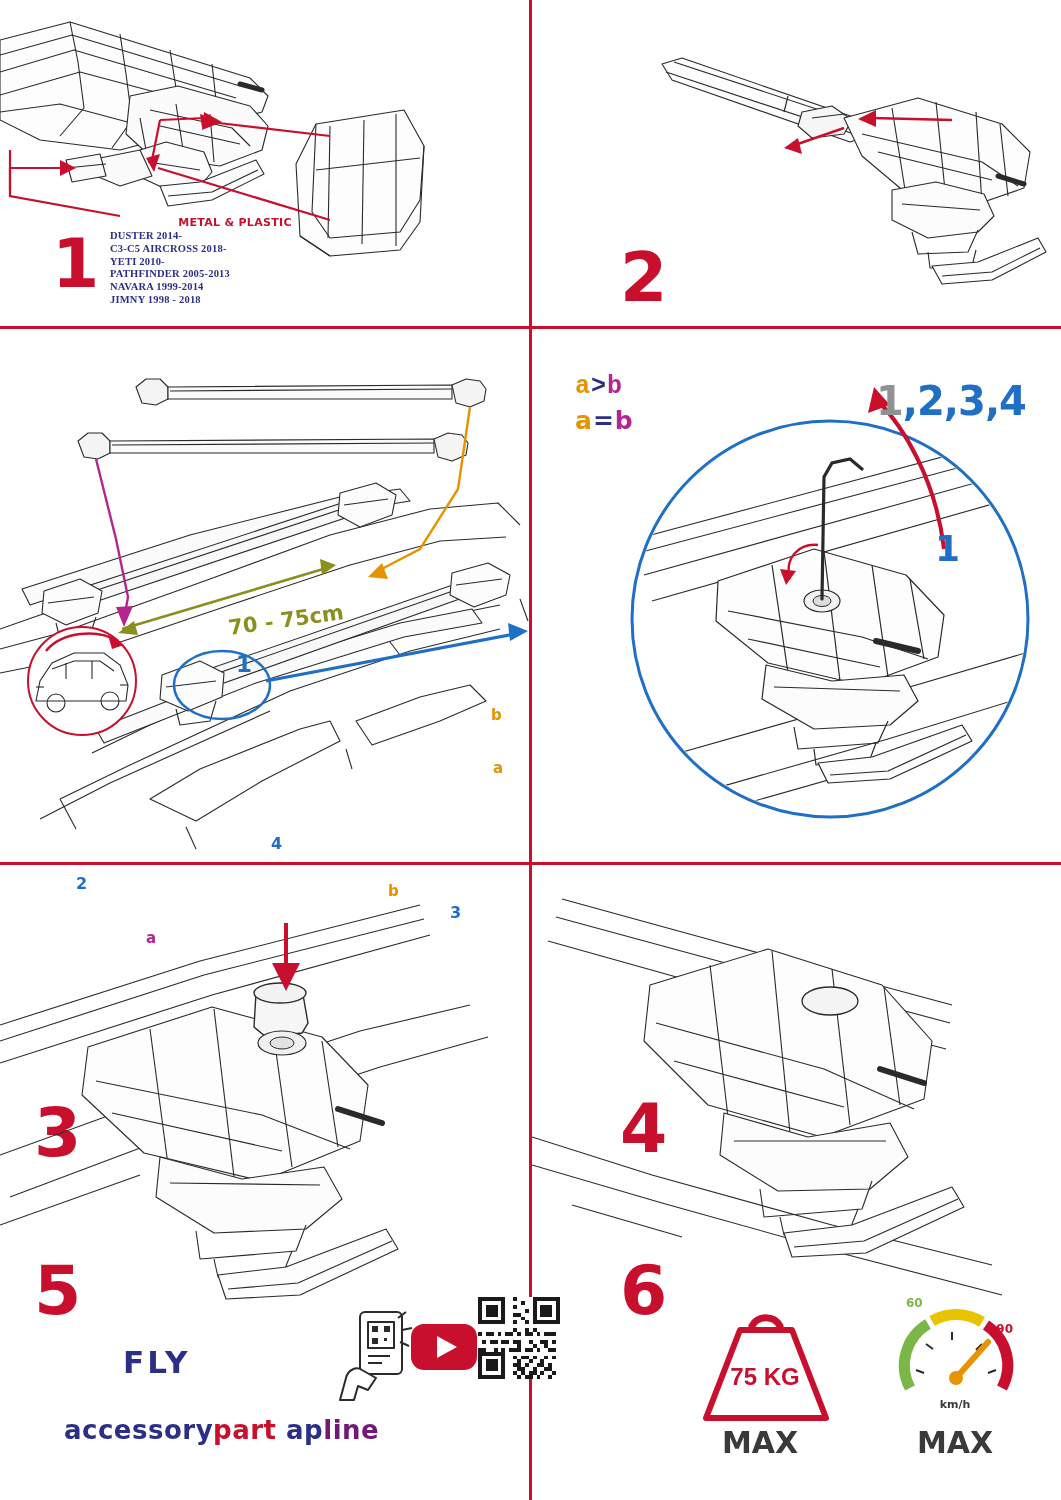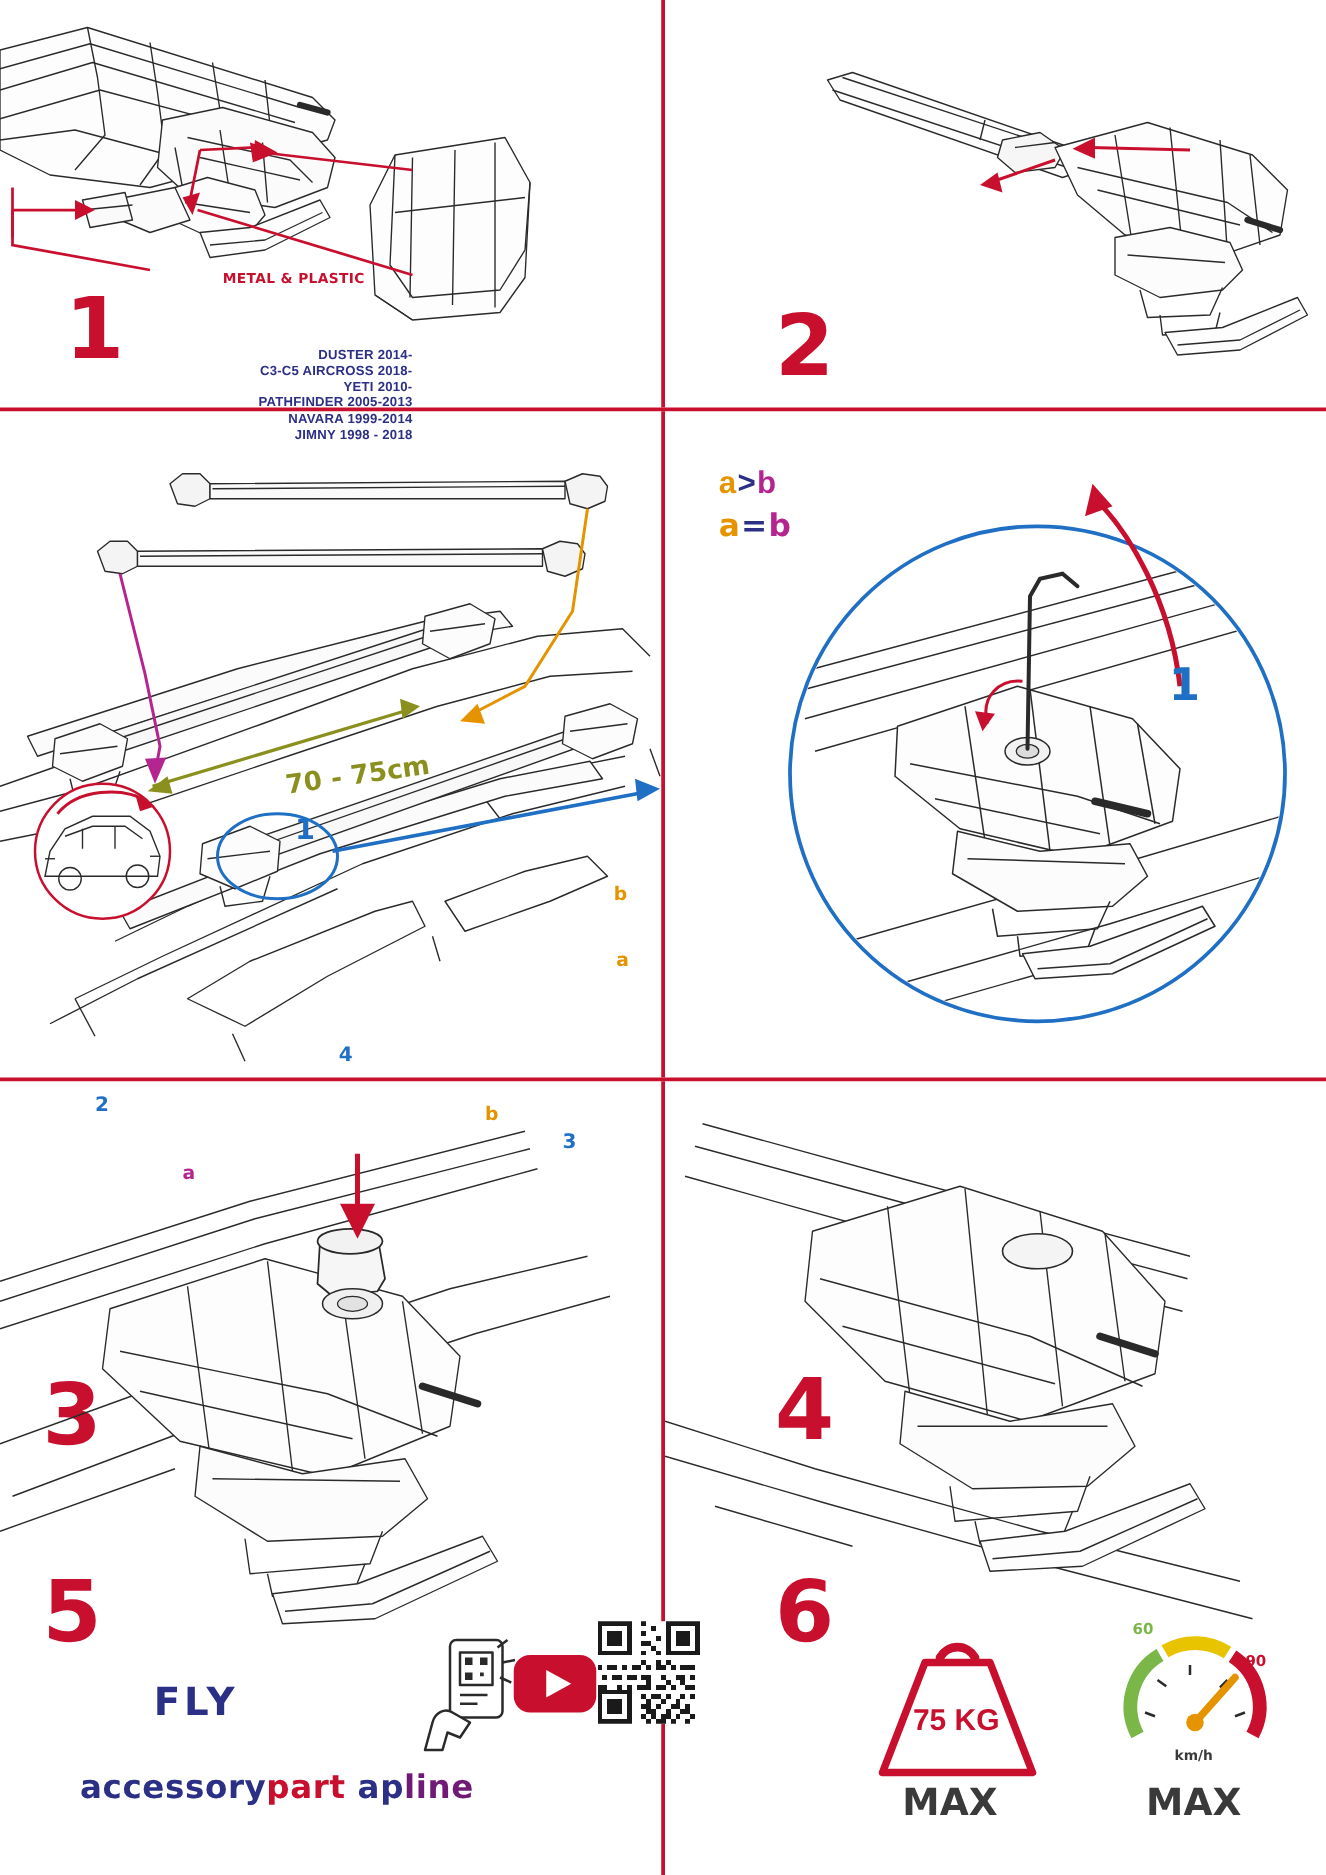--- a/index.html
+++ b/index.html
@@ -54,35 +54,34 @@
     font-size: 11px;
     font-weight: 700;
     color: #c8102e;
     letter-spacing: .3px;
   }
   .car-list {
     position: absolute;
     left: 110px;
     top: 230px;
     width: 220px;
-    text-align: right;
-    font-family: Liberation Sans, sans-serif;
+    text-align: left;
+    font-family: Liberation Serif, serif;
     font-size: 10.5px;
     font-weight: 700;
     color: #2b2f85;
     line-height: 1.22;
     letter-spacing: .2px;
-    margin-top: 48px;
   }
 
   
   .ab-gt {
     position: absolute;
     left: 575px; top: 372px;
-    font-family: Liberation Sans, sans-serif;
+    font-family: Liberation Mono, monospace;
     font-size: 25px; font-weight: 700;
     letter-spacing: 1px;
   }
   .ab-eq {
     position: absolute;
     left: 575px; top: 406px;
     font-family: "DejaVu Sans", sans-serif;
     font-size: 25px; font-weight: 700;
     letter-spacing: 1px;
   }
@@ -496,20 +495,23 @@
       </g>
 
       <g>
         <path d="M412 220 C 404 150, 370 96, 346 72" stroke="#c8102e" stroke-width="4" fill="none"></path>
         <path d="M342 58 L336 84 L358 76 Z" fill="#c8102e"></path>
       </g>
     </svg>
     <div class="step-num" style="left:88px; top:766px; font-size:68px;">4</div>
   </div>
 
+  <div class="step4-seq">
+    <span class="seq-grey">1</span><span class="seq-blue">,2,3,4</span>
+  </div>
   <div class="step4-one">1</div>
 
   <div class="panel" style="left:0;top:865px;width:529px;height:635px;">
     <svg width="529" height="470" viewBox="0 0 529 470">
       <g fill="none" stroke="#2a2a2a" stroke-width="1.1" stroke-linejoin="round">
         <path d="M0 160 L200 96 L420 40"></path>
         <path d="M0 176 L204 110 L424 54"></path>
         <path d="M0 198 L212 130 L430 70"></path>
         <path d="M0 290 L160 232 L360 166 L470 140"></path>
         <path d="M10 332 L180 268 L380 202 L488 172"></path>

